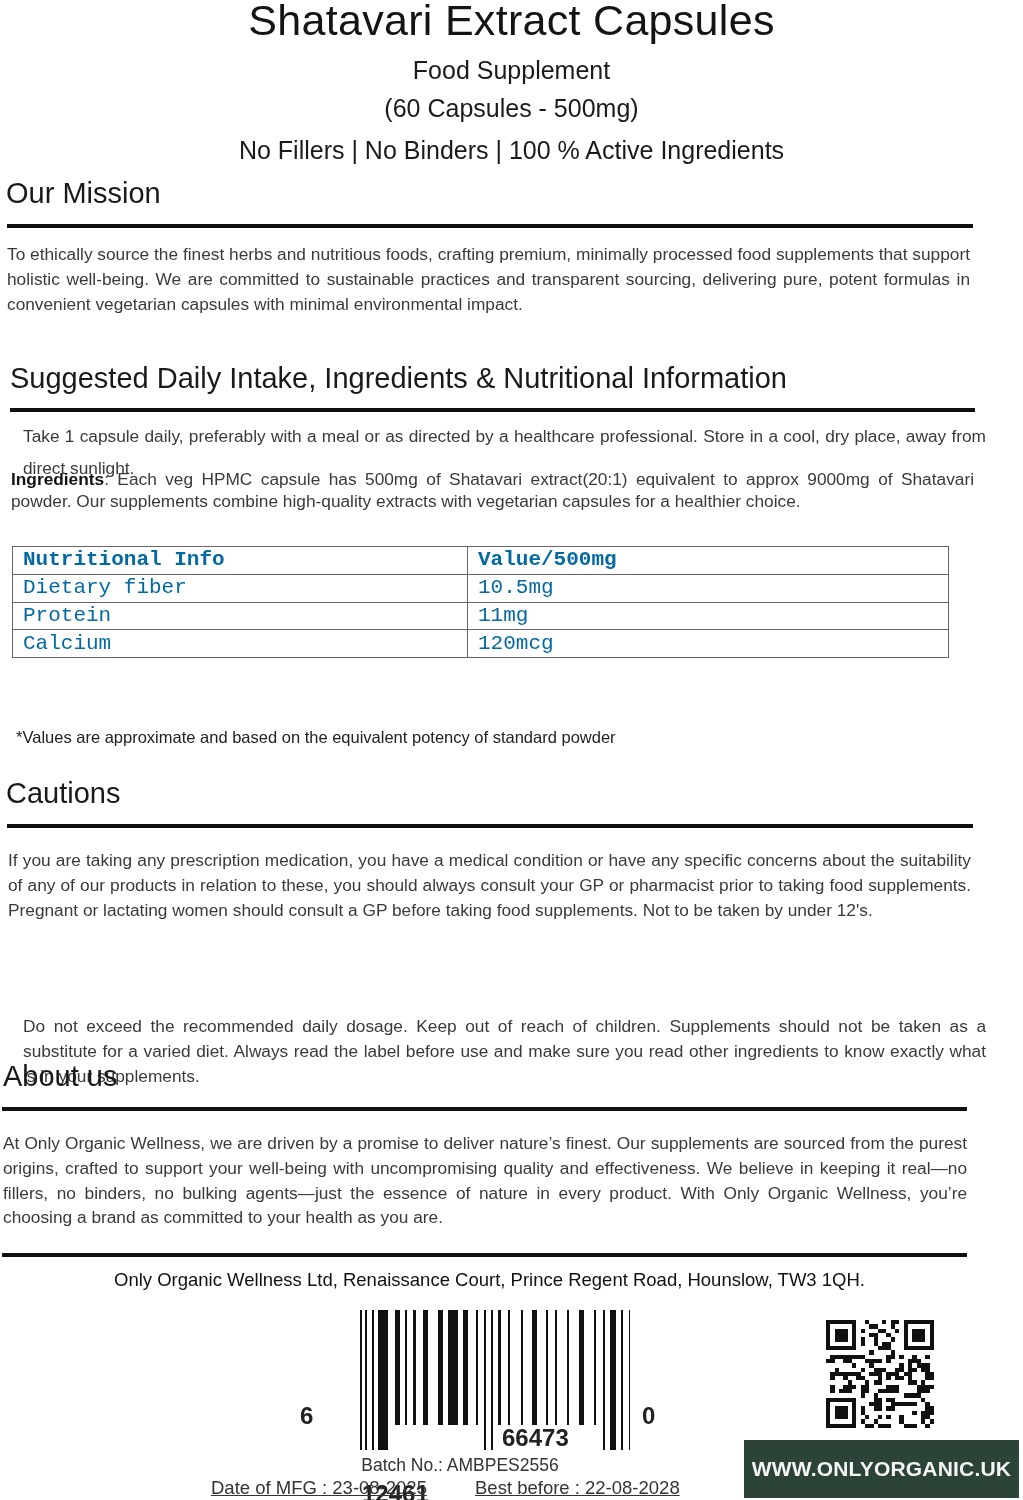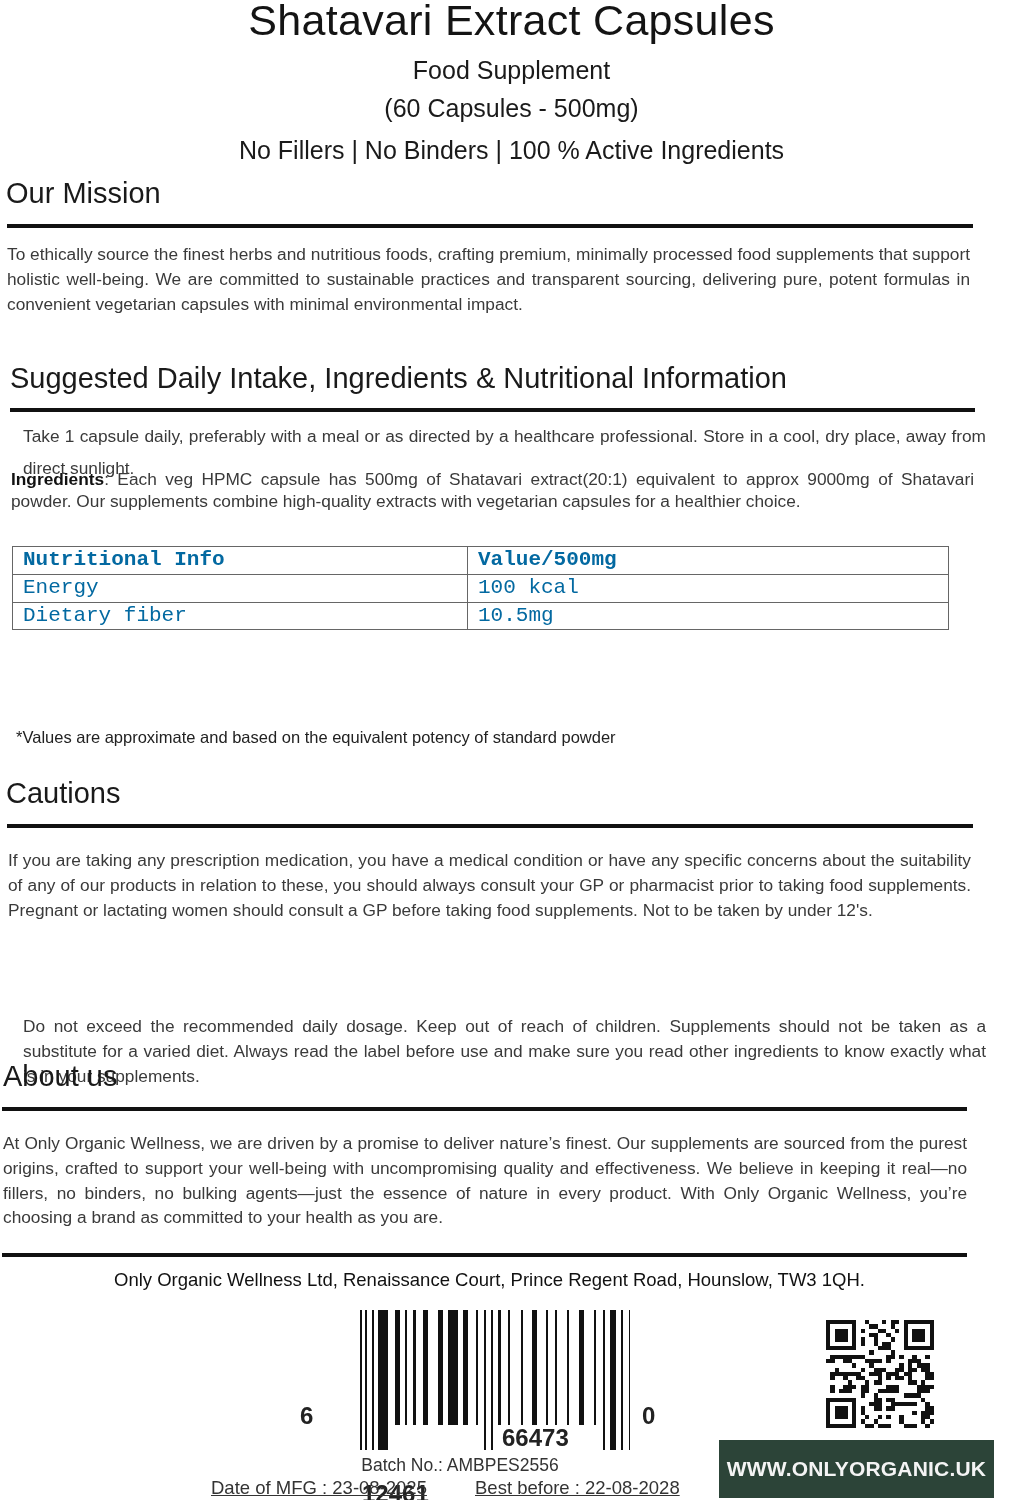--- a/index.html
+++ b/index.html
@@ -16,21 +16,21 @@
   table.nut td.c1 { width:444px; }
   table.nut td.c2 { width:470px; }
   table.nut tr.head td { font-weight:bold; }
   .foot { font-size:16.5px; color:#222; }
   .addr { left:0; width:955px; text-align:center; font-size:18.5px; color:#111; }
   .barcode { left:340px; top:1300px; width:290px; height:150px; }
   .bc-digit { font-family:"Liberation Sans", sans-serif; font-weight:bold; font-size:24px; color:#222; }
   .batch { left:200px; width:520px; text-align:center; font-size:17.5px; color:#333; }
   .dates { font-size:18.5px; color:#333; text-decoration:underline; }
   .qr { left:826px; top:1320px; width:108px; height:108px; }
-  .web { left:719px; top:1440px; width:275px; height:58px; background:#2c4438; color:#f4f4f4; font-size:21px; font-weight:bold; letter-spacing:0.2px; display:flex; align-items:center; justify-content:center;text-align:right; }
+  .web { left:744px; top:1440px; width:275px; height:58px; background:#2c4438; color:#f4f4f4; font-size:21px; font-weight:bold; letter-spacing:0.2px; display:flex; align-items:center; justify-content:center;text-align:right; }
 </style>
 </head>
 <body>
 
 <div class="abs title">Shatavari Extract Capsules</div>
 <div class="abs sub" style="top:56px;">Food Supplement</div>
 <div class="abs sub" style="top:94px;">(60 Capsules - 500mg)</div>
 <div class="abs sub" style="top:136px;">No Fillers | No Binders | 100 % Active Ingredients</div>
 
 <div class="abs h2" style="left:6px; top:177px;">Our Mission</div>
@@ -42,26 +42,30 @@
 <div class="abs para" style="left:11px; top:420px; width:963px; line-height:32px;margin-left:12px;">Take 1 capsule daily, preferably with a meal or as directed by a healthcare professional.  Store in a cool, dry place, away from direct sunlight.</div>
 <div class="abs para" style="left:11px; top:468px; width:963px; line-height:22px;"><b>Ingredients</b><span>: Each veg HPMC capsule has 500mg of Shatavari extract(20:1) equivalent to approx 9000mg of Shatavari powder. Our supplements combine high-quality extracts with vegetarian capsules for a healthier choice.</span></div>
 
 <table class="abs nut" style="left:12px; top:546px;">
   <tbody>
       <tr class="head">
     <td class="c1">Nutritional Info</td>
     <td class="c2">Value/500mg</td>
   </tr>
   <tr>
-    <td>Energy</td>
-    <td>100 kcal</td>
+    <td>Dietary fiber</td>
+    <td>10.5mg</td>
   </tr>
   <tr>
-    <td>Dietary fiber</td>
-    <td>10.5mg</td>
+    <td>Protein</td>
+    <td>11mg</td>
+  </tr>
+  <tr>
+    <td>Calcium</td>
+    <td>120mcg</td>
   </tr>
 </tbody>
   </table>
 <div class="abs foot" style="left:16px; top:728px;">*Values are approximate and based on the equivalent potency of standard powder</div>
 
 <div class="abs h2" style="left:6px; top:777px;">Cautions</div>
 <div class="abs rule" style="left:7px; top:824px; width:966px;"></div>
 <div class="abs para" style="left:8px; top:848px; width:963px;">If you are taking any prescription medication, you have a medical condition or have any specific concerns about the suitability of any of our  products in relation to these, you should always consult your GP or pharmacist prior to taking food supplements. Pregnant or lactating women should consult a GP before taking food supplements. Not to be taken by under 12's.</div>
 <div class="abs para" style="left:23px; top:972px; width:963px;margin-top:42px;">Do not exceed the recommended daily dosage. Keep out of reach of children. Supplements should not be taken as a substitute for a varied diet. Always read the label before use and make sure you read other ingredients to know exactly what is in your supplements.</div>
 

